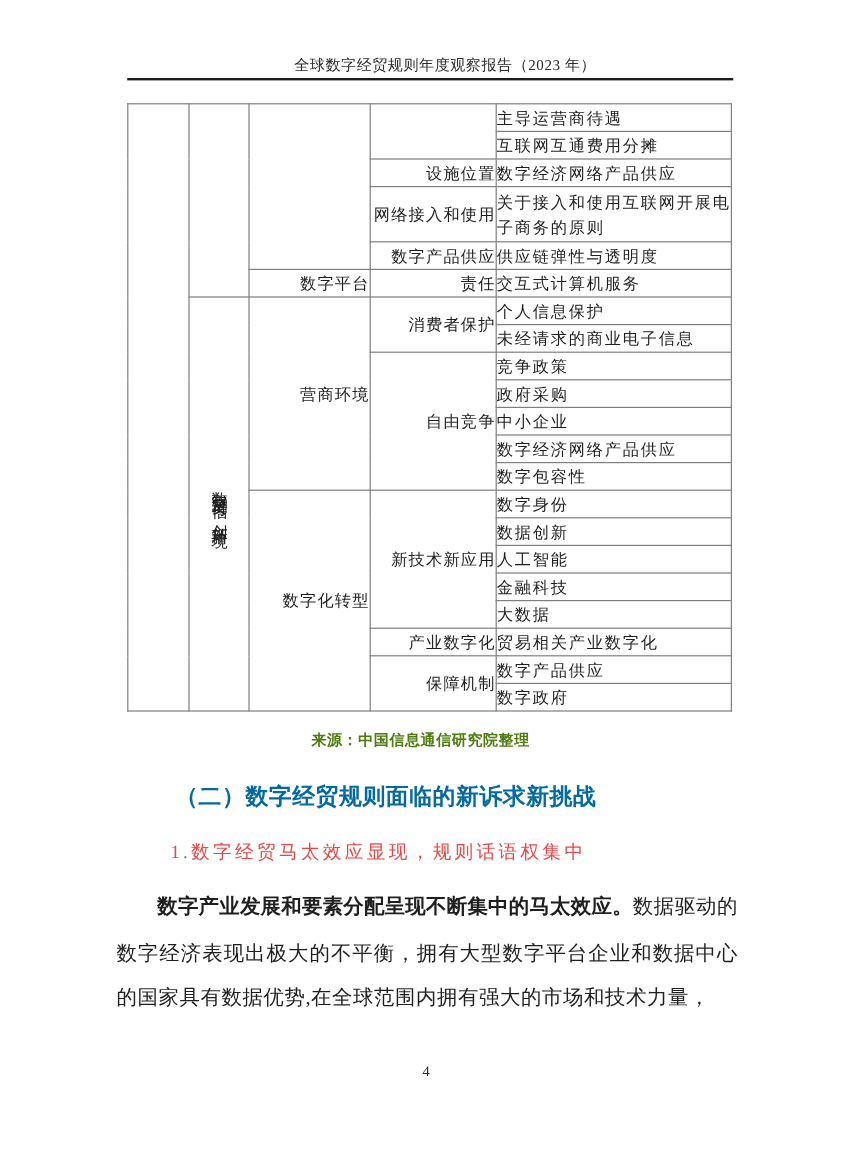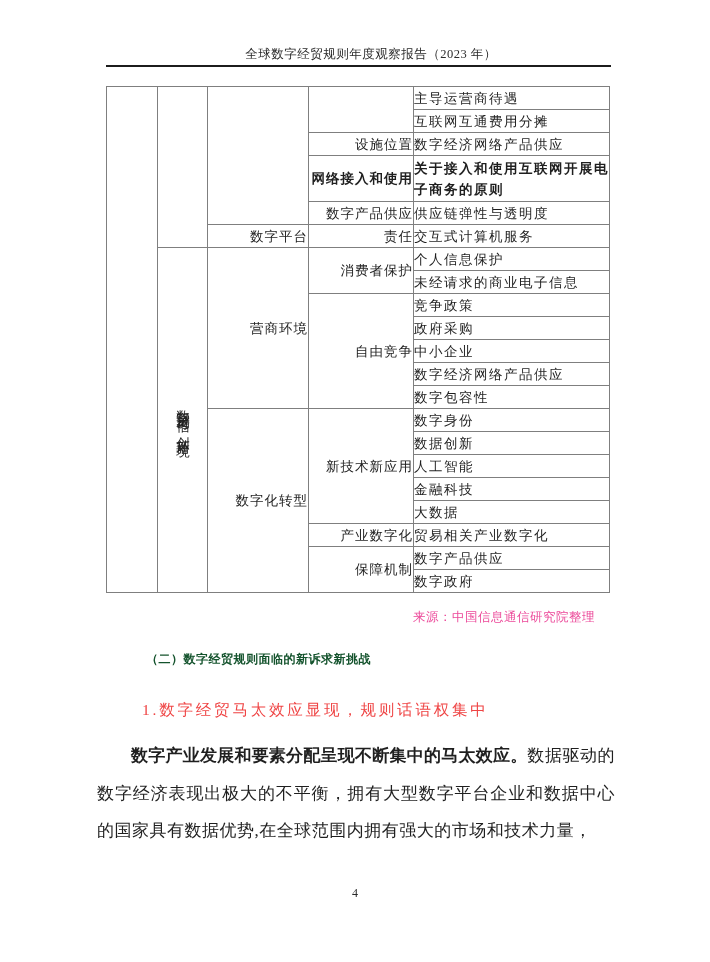--- a/index.html
+++ b/index.html
@@ -23,37 +23,37 @@
     position:absolute;top:86px;left:106px;width:503px;
     border-collapse:collapse;table-layout:fixed;border-radius:17px;
   }
   table.rules td{
     border:1px solid #7f7f7f;
     font-size:13.5px;line-height:21px;
     vertical-align:middle;padding:0;
     overflow:hidden;
   }
   table.rules tr{height:23px;}
-  table.rules tr.tall{height:46px;font-weight:bold;}
+  table.rules tr.tall{height:46px;}
   td.c-mid{text-align:right;letter-spacing:1px;white-space:nowrap;}
   td.c-item{text-align:left;padding:0 4px 0 7px;letter-spacing:1.5px;}
   td.c-group{text-align:center;padding-bottom:40px;}
   .vgroup{
     display:inline-block;writing-mode:vertical-rl;text-orientation:upright;
     font-size:13.5px;letter-spacing:2px;line-height:1.2;
   }
   
   .source-note{
-    position:absolute;top:609px;left:106px;width:489px;text-align:right;
-    font-size:12.5px;letter-spacing:0.5px;color:#ec4899;
+    position:absolute;top:609px;left:106px;width:489px;text-align:center;
+    font-size:12.5px;letter-spacing:0.5px;color:#4d7c0f;font-weight:bold;
   }
   
   .sec-heading{
     position:absolute;top:651px;left:146px;
-    font-size:12px;font-weight:700;letter-spacing:0.5px;color:#14532d;
+    font-size:19px;font-weight:700;letter-spacing:0.5px;color:#0369a1;
   }
   .sub-heading{
     position:absolute;top:700px;left:142px;
     font-size:15.5px;letter-spacing:2.8px;color:#ef4444;
   }
   
   .body-para{
     position:absolute;top:737px;left:97px;width:518px;
     font-size:17px;line-height:37px;letter-spacing:0.5px;
     text-align:justify;text-indent:34px;color:#1f1f1f;

